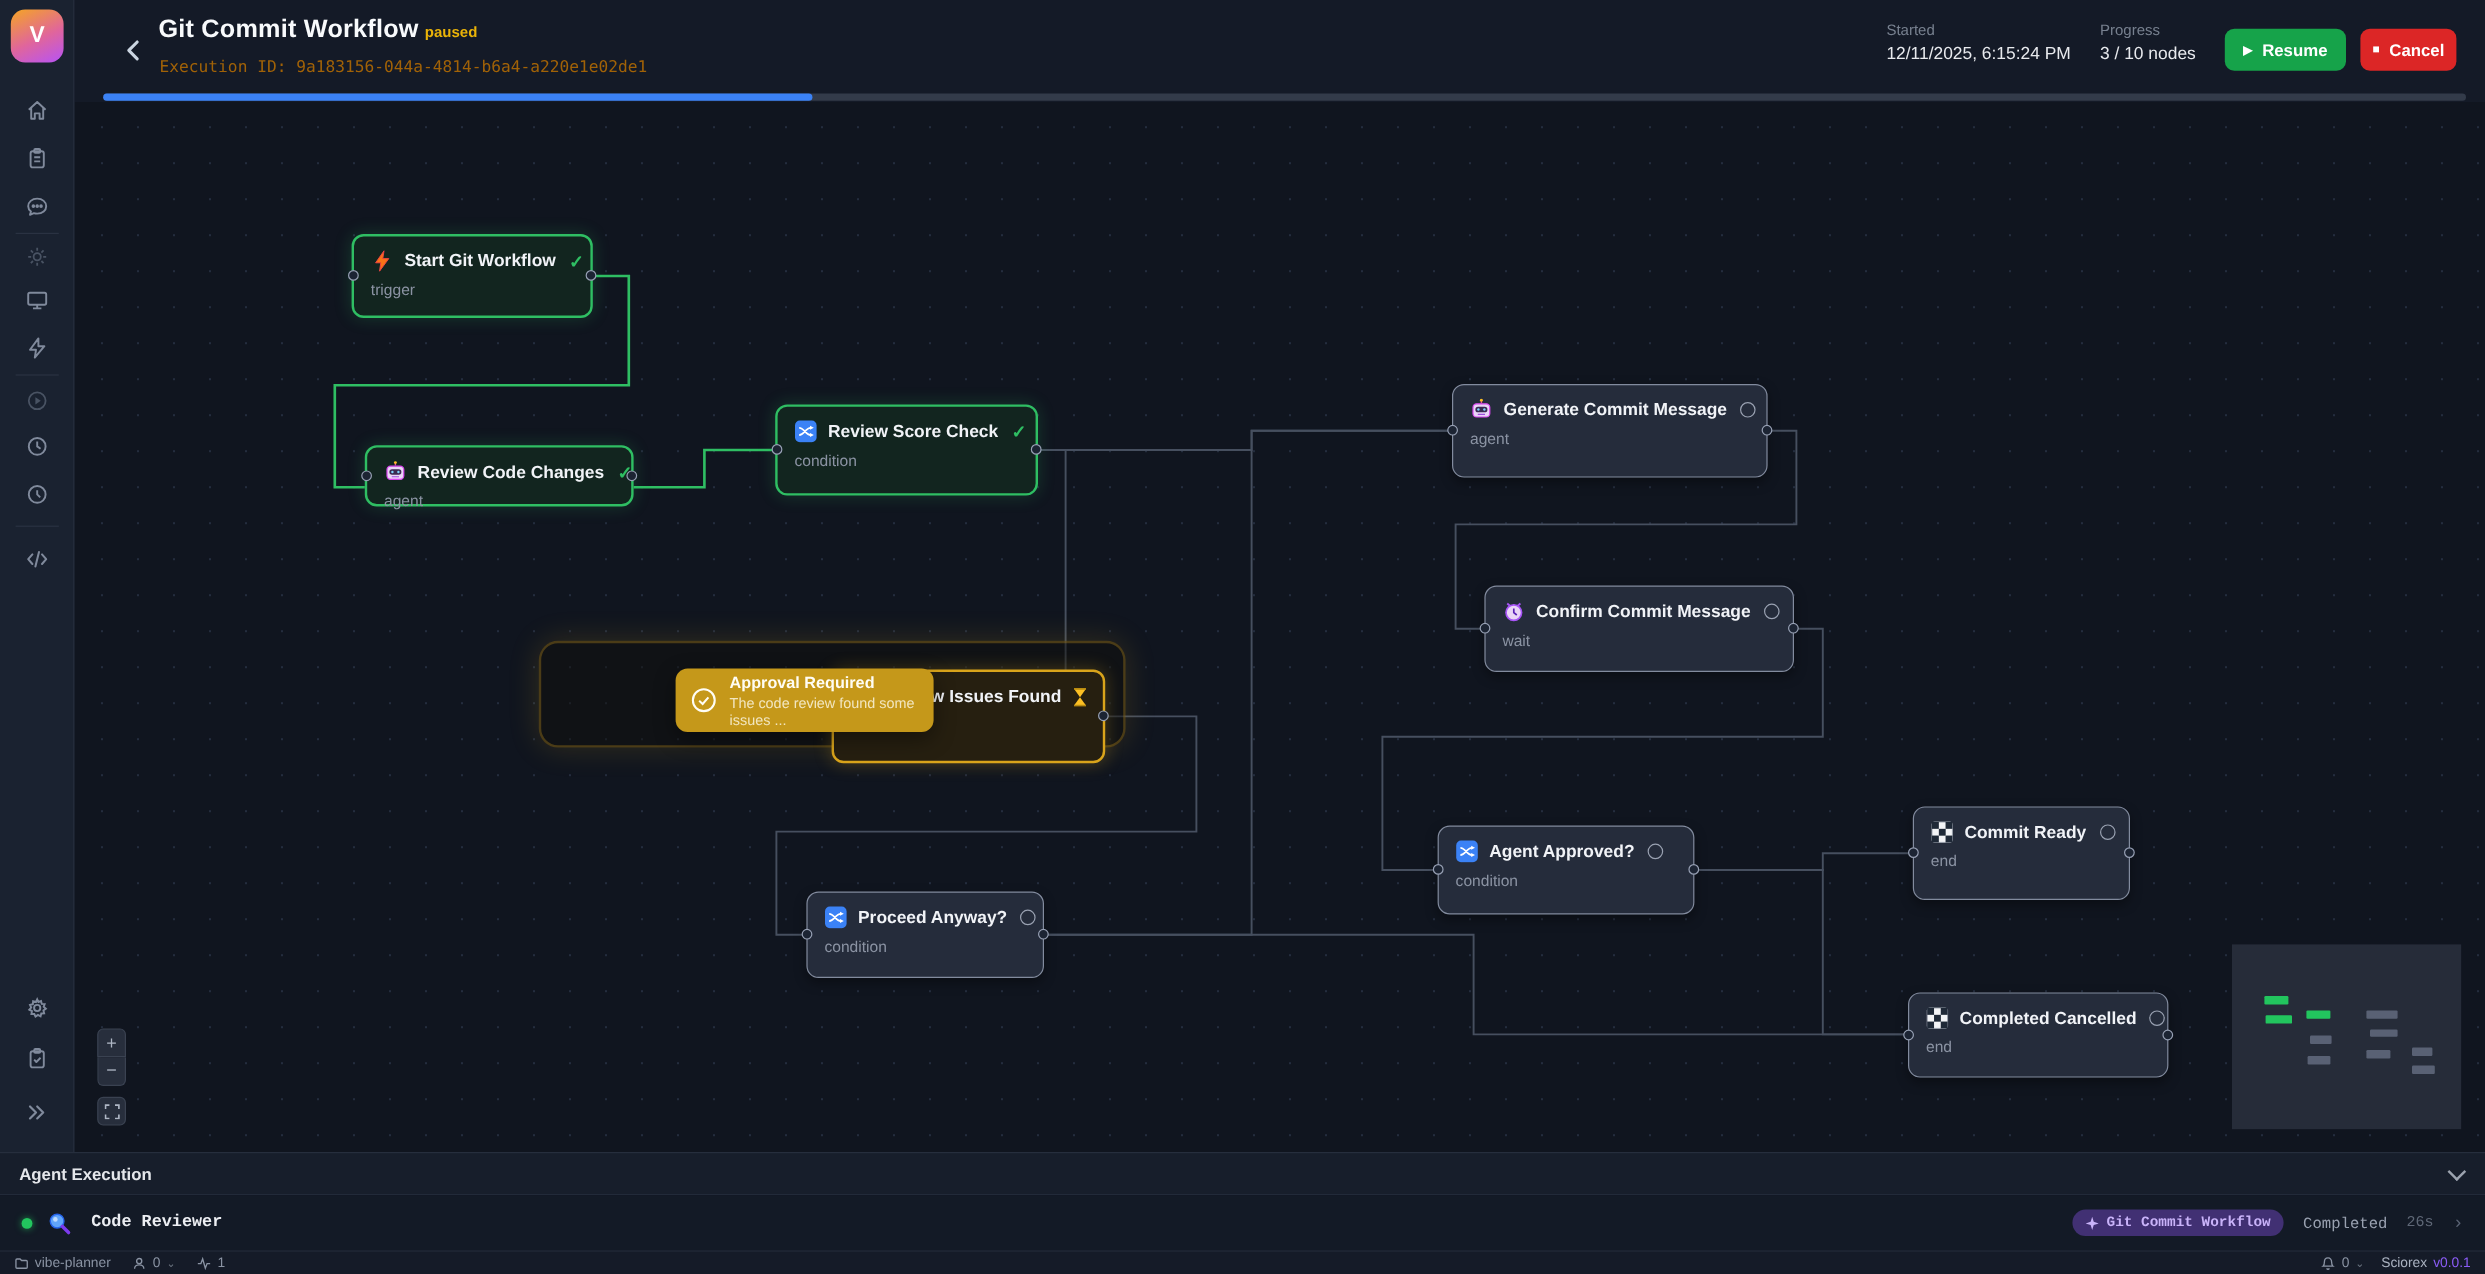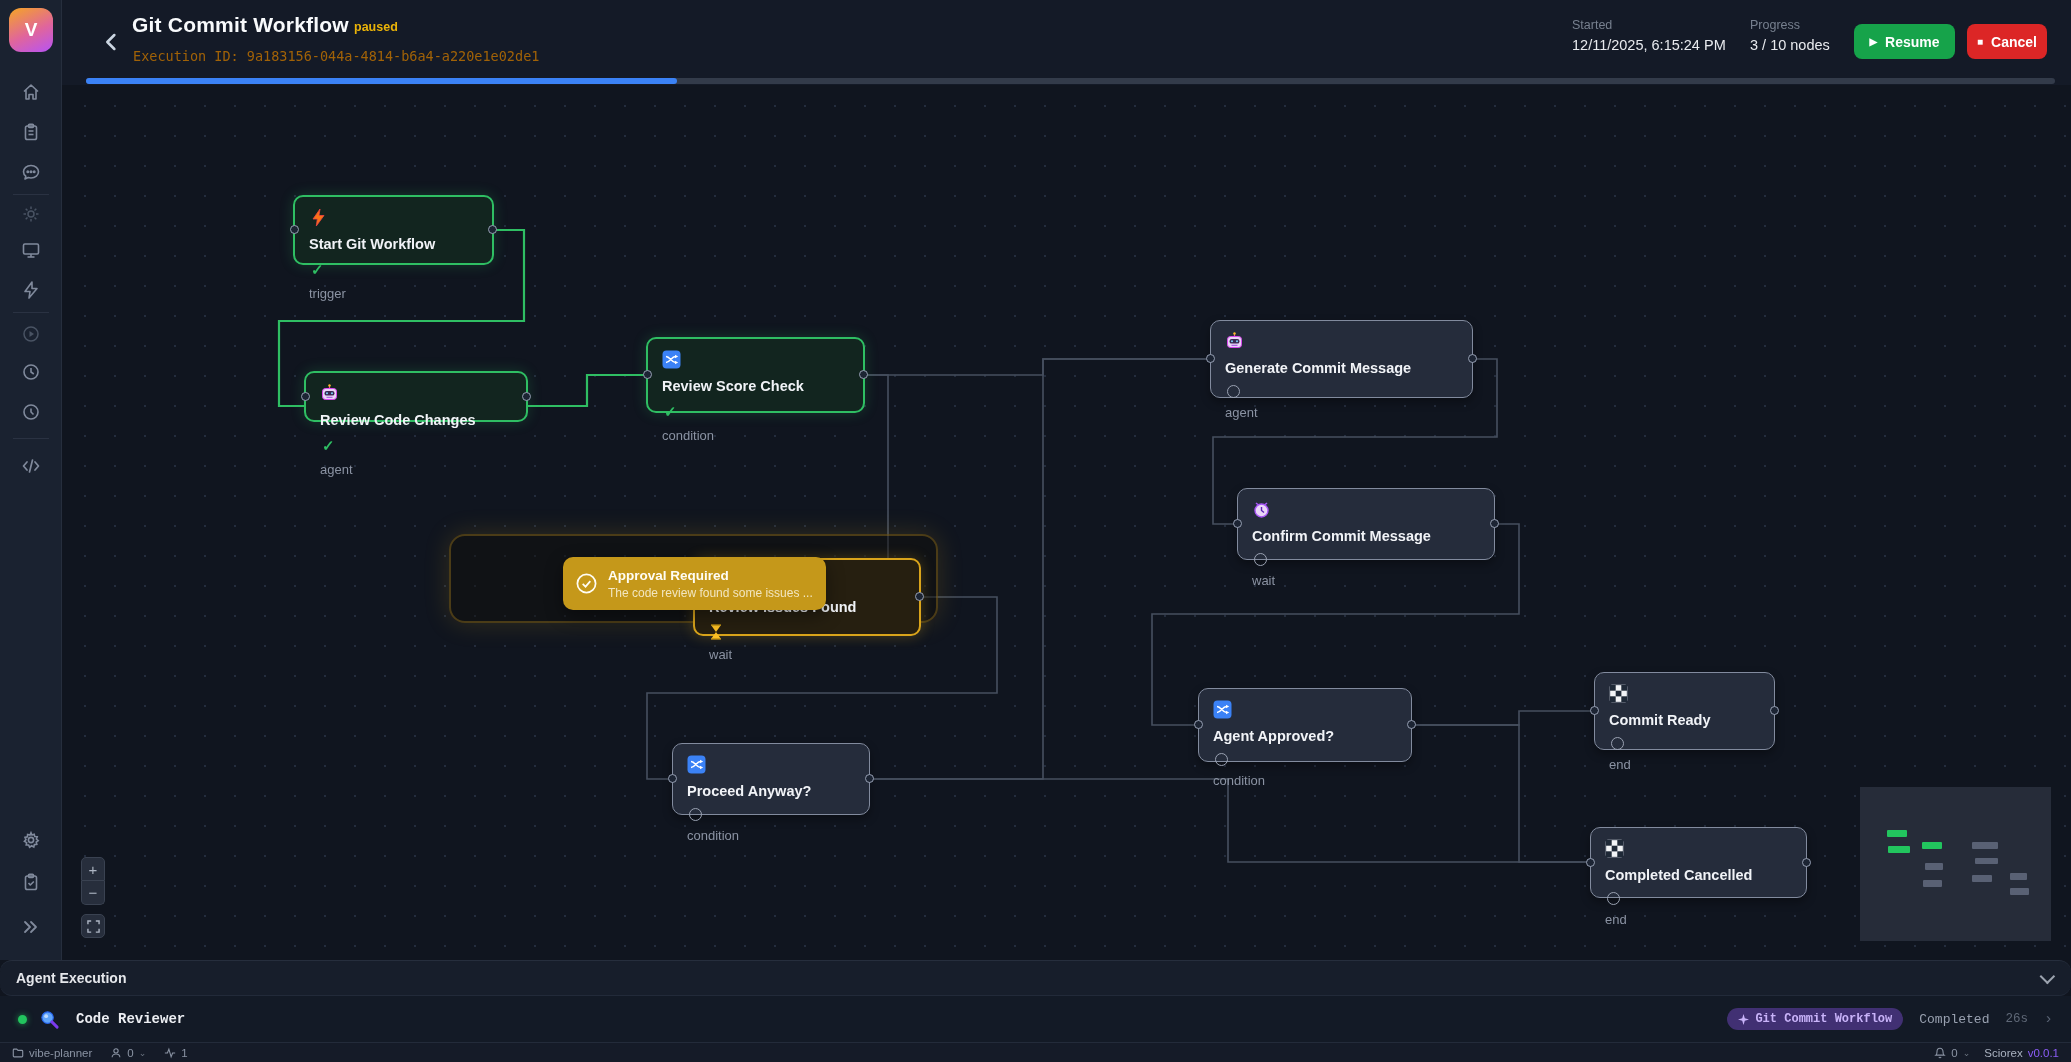--- a/index.html
+++ b/index.html
@@ -37,49 +37,49 @@
     background-image:radial-gradient(circle,#242d3e 1.1px, transparent 1.2px); background-size:30px 30px; background-position:8px 6px; }
   .edges { position:absolute; left:0; top:0; z-index:5; }
 
   .glow-region { position:absolute; left:387px; top:449px; width:489px; height:89px; border-radius:16px; z-index:8;
     background:rgba(18,15,8,0.45); border:2px solid rgba(185,140,30,0.35); box-shadow:0 0 26px rgba(217,164,27,0.18); }
 
   .node { position:absolute; z-index:20; border-radius:10px; padding:11px 14px 8px 14px; cursor:grab; }
   .node-pending { background:#252c3b; border:1.5px solid #828b9e; box-shadow:0 4px 10px rgba(0,0,0,.35); }
   .node-done { background:#12251f; border:2px solid #2fbe63; box-shadow:0 0 14px rgba(47,190,99,.22); }
   .node-wait { background:#261f10; border:2px solid #d9a41b; box-shadow:0 0 14px rgba(217,164,27,.28); }
-  .nrow { display:flex; gap:9px;flex-direction:column; }
+  .nrow { display:flex; align-items:center; gap:9px; }
   .nicon { width:19px; height:19px; flex:none; }
   .ntitle { font-size:14.5px; font-weight:bold; color:#f1f3f7; white-space:nowrap; }
   .ntype { margin-top:7px; font-size:13px; color:#8b93a3; }
   .st-check { color:#2fbe63; font-size:15px; font-weight:bold; margin-left:2px; }
   .st-ring { width:13px; height:13px; border:1.6px solid #9aa2b2; border-radius:50%; margin-left:2px; flex:none; }
   .port { position:absolute; width:9px; height:9px; border-radius:50%; background:#1c2433; border:1.5px solid #97a0b4; z-index:25; }
   .port-l { left:-5px; top:calc(50% - 5px); }
   .port-r { right:-5px; top:calc(50% - 5px); }
 
-  .toast { position:absolute; left:501px; top:472px; width:263px; height:53px; background:#c5981a; border-radius:10px; z-index:30;
+  .toast { position:absolute; left:501px; top:472px; width:215px; height:53px; background:#c5981a; border-radius:10px; z-index:30;
     display:flex; align-items:center; gap:10px; padding:8px 12px; box-shadow:0 6px 18px rgba(0,0,0,.4); }
   .toast-title { font-size:13.5px; font-weight:bold; color:#fffdf4; }
   .toast-msg { font-size:12px; color:rgba(255,253,240,.78); margin-top:3px; }
 
   .zoom-ctrl { position:absolute; left:19px; top:772px; z-index:35; }
   .zbtn { width:24px; height:24px; background:#272e3c; border:1px solid #3a4251; color:#aeb6c4; font-size:15px; display:flex; align-items:center; justify-content:center; cursor:pointer; }
   .zbtn.zi { border-radius:5px 5px 0 0; }
   .zbtn.zo { border-radius:0 0 5px 5px; border-top:none; }
   .zbtn.zf { border-radius:5px; margin-top:9px; }
 
   .minimap { position:absolute; left:1798px; top:702px; width:191px; height:154px; background:#262c39; z-index:35; cursor:pointer; }
   .mm { position:absolute; border-radius:1px; }
   .mm-g { background:#22c55e; }
   .mm-n { background:#596174; }
 
   
   .agent-panel { position:absolute; left:0; top:960px; width:2071px; z-index:50; }
-  .ap-header { height:36px; background:#171e2b; border-top:1px solid #262e3d; border-bottom:1px solid #222a39; display:flex; align-items:center; padding:0 16px;border-radius:12px; }
+  .ap-header { height:36px; background:#171e2b; border-top:1px solid #262e3d; border-bottom:1px solid #222a39; display:flex; align-items:center; padding:0 16px; }
   .ap-title { font-size:14px; font-weight:bold; color:#e5e7eb; }
   .ap-chevron { margin-left:auto; width:11px; height:11px; border-left:2px solid #9ca3af; border-bottom:2px solid #9ca3af; transform:rotate(-45deg) translateY(-3px); cursor:pointer; }
   .ap-row { height:46px; background:#131a26; display:flex; align-items:center; padding:0 18px; gap:12px;font-family:Liberation Mono, monospace; }
   .dot-green { width:9px; height:9px; border-radius:50%; background:#22c55e; box-shadow:0 0 6px rgba(34,197,94,.7); }
   .agent-name { font-size:14px; font-weight:bold; color:#eceef2; margin-left:4px; }
   .ap-right { margin-left:auto; display:flex; align-items:center; gap:16px; }
   .wf-pill { display:flex; align-items:center; gap:6px; background:#413073; color:#c9b3f9; font-size:12px; font-weight:bold; padding:4px 11px; border-radius:999px; cursor:pointer; }
   .ap-status { font-size:13px; color:#99a1b0; }
   .ap-dur { font-size:12.5px; color:#5f6877; }
   .ap-arrow { color:#5a6374; font-size:15px; cursor:pointer; }

